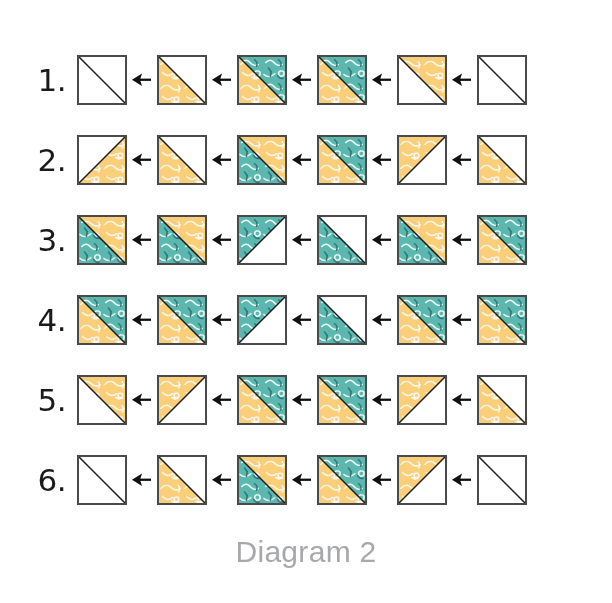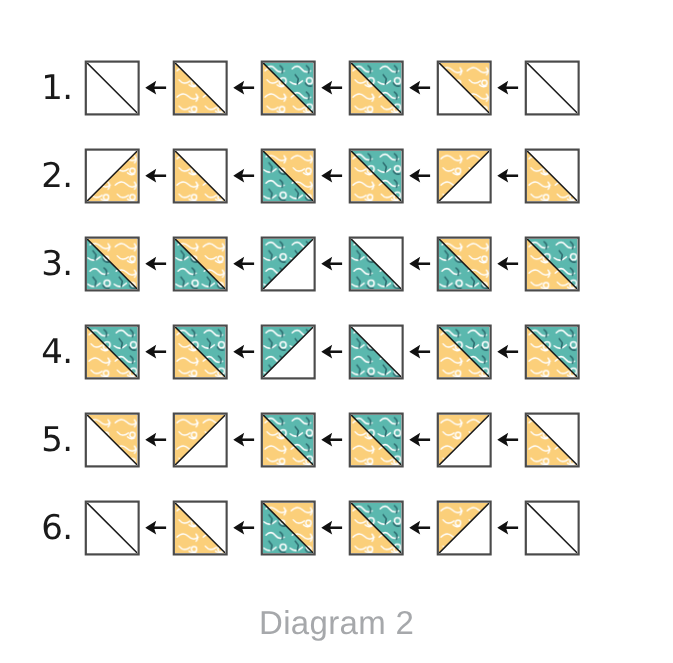--- a/index.html
+++ b/index.html
@@ -84,21 +84,20 @@
     position: absolute;
     left: 0;
     top: 535px;
     width: 612px;
     text-align: center;
     font-size: 30px;
     color: #a6a8ab;
     font-family: "Liberation Sans", sans-serif;
     font-weight: 400;
     letter-spacing: 0.3px;
-    margin-top: 15px;
   }
 </style>
 </head>
 <body>
 
 <div id="diagram-root">
 
   <svg width="0" height="0" style="position:absolute" aria-hidden="true">
     <defs>
       <pattern id="pat-teal" patternUnits="userSpaceOnUse" width="26" height="26">

